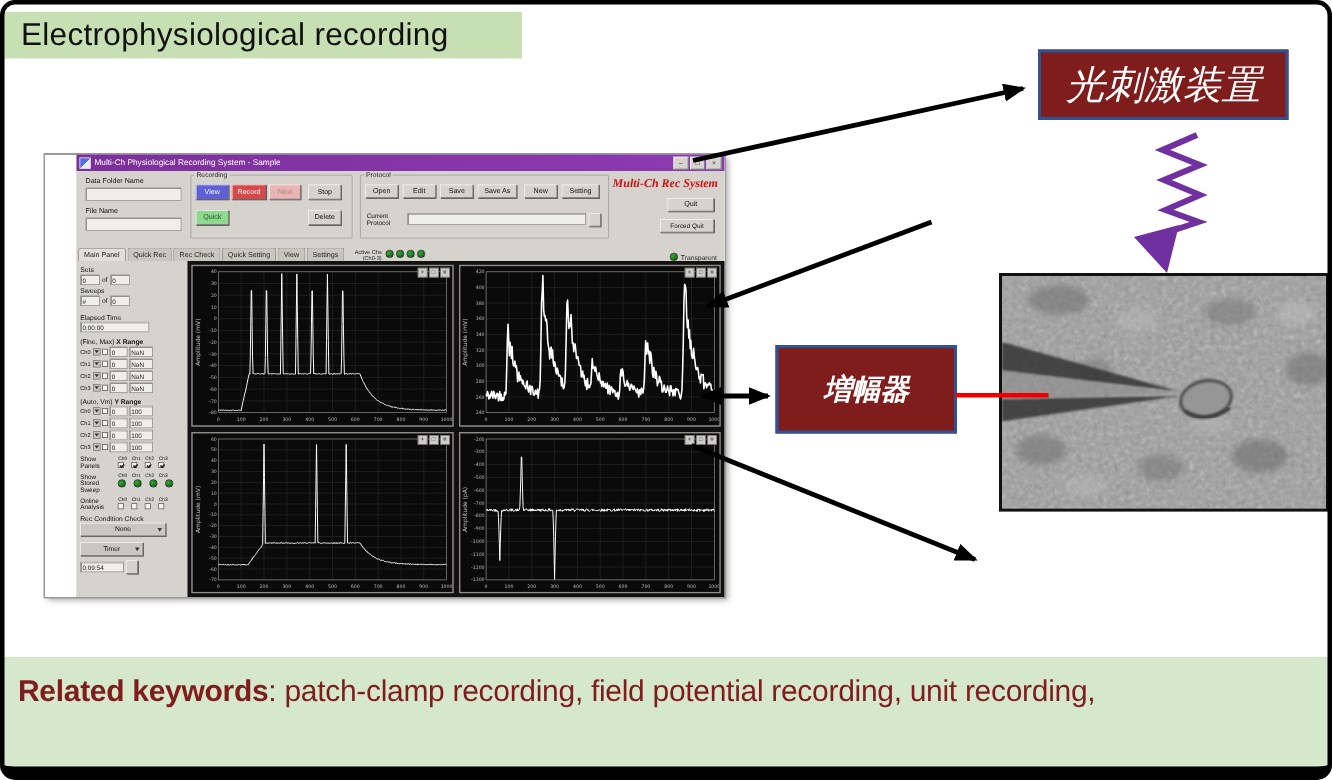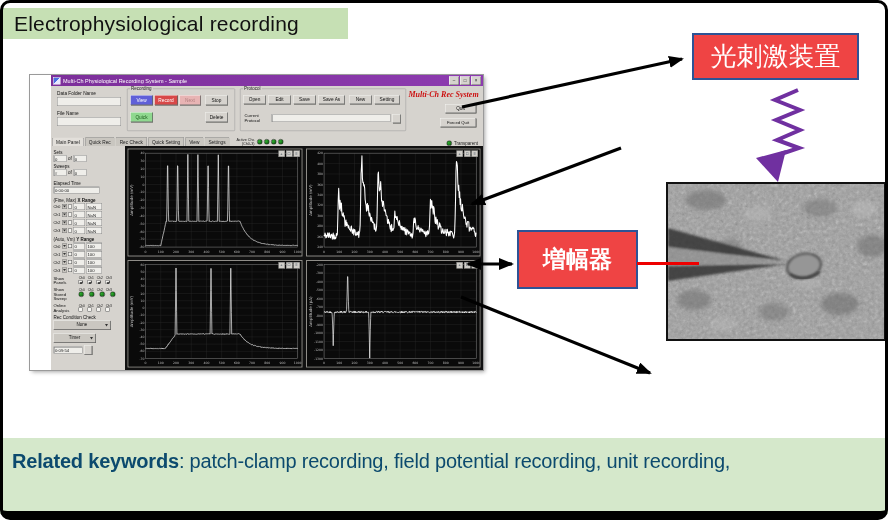--- a/index.html
+++ b/index.html
@@ -8,41 +8,41 @@
 
   
   .title-banner{position:absolute;left:3px;top:8px;width:334px;height:31px;background:#c6e0b4;
     font-size:21px;line-height:31px;padding-left:11px;color:#111;letter-spacing:0.2px;z-index:5;}
 
   
   .caption{position:absolute;left:34px;top:389px;font-size:22px;letter-spacing:2px;color:#1a1a1a;z-index:5;}
 
   
   .kw-banner{position:absolute;left:0;right:0;bottom:6px;height:76px;background:#d5e8cb;z-index:4;
-    padding:9px 12px 0 12px;box-sizing:border-box;font-size:20px;line-height:29px;color:#0c4a6e;letter-spacing:-0.2px;}
+    padding:9px 12px 0 12px;box-sizing:border-box;font-size:20px;line-height:29px;color:#7f1d1d;letter-spacing:-0.2px;}
   .kw-banner b{font-weight:bold;}
 
   
-  .dev{position:absolute;background:#ef4444;border:2.5px solid #2e5395;color:#fff;display:flex;
-    align-items:center;justify-content:center;box-sizing:border-box;z-index:10;}
+  .dev{position:absolute;background:#7f1d1d;border:2.5px solid #2e5395;color:#fff;display:flex;
+    align-items:center;justify-content:center;box-sizing:border-box;z-index:10;font-style:italic;}
   .dev-stim{left:692px;top:33px;width:167px;height:47px;font-size:26px;}
   .dev-cam{left:621px;top:121px;width:117px;height:50px;font-size:26px;}
-  .dev-amp{left:517px;top:230px;width:121px;height:59px;font-size:23px;font-weight:bold;}
+  .dev-amp{left:517px;top:230px;width:121px;height:59px;font-size:19px;font-weight:bold;}
   .dev-stage{left:657px;top:355px;width:210px;height:49px;font-size:26px;}
 
   
   .micro{position:absolute;left:666px;top:182px;width:216px;height:155px;border:2px solid #111;z-index:8;background:#9a9a9a;}
   .micro svg{display:block;width:100%;height:100%;}
   .probe-line{position:absolute;left:637px;top:262px;width:62px;height:3px;background:#ee0000;z-index:12;}
 
   
   .overlay{position:absolute;left:0;top:0;width:888px;height:520px;z-index:9;pointer-events:none;}
 
   
-  .app-win{position:absolute;left:30px;top:75px;width:432px;height:295px;z-index:6;
+  .app-win{position:absolute;left:30px;top:103px;width:432px;height:295px;z-index:6;
     box-shadow:0 0 0 1px #9a9a9a,2px 2px 4px rgba(0,0,0,.35);padding-left:21px;}
   .app-inner{width:864px;height:590px;transform:scale(0.5);transform-origin:0 0;background:#d6d3ce;position:relative;}
   .titlebar{height:22px;background:linear-gradient(90deg,#7c2f9a,#8d3bb0);color:#fff;display:flex;align-items:center;
     font-size:11px;padding:0 4px;}
   .app-ico{width:13px;height:13px;background:#cfd8ff;border:1px solid #fff;margin-right:5px;flex:none;
     background:linear-gradient(135deg,#4a6fe0 50%,#e8e8ff 50%);}
   .app-title{flex:1;white-space:nowrap;overflow:hidden;}
   .wbtn{width:18px;height:15px;margin-left:2px;background:#d6d3ce;color:#222;border:1px solid #fff;
     border-right-color:#666;border-bottom-color:#666;font-size:9px;line-height:14px;text-align:center;}
 

